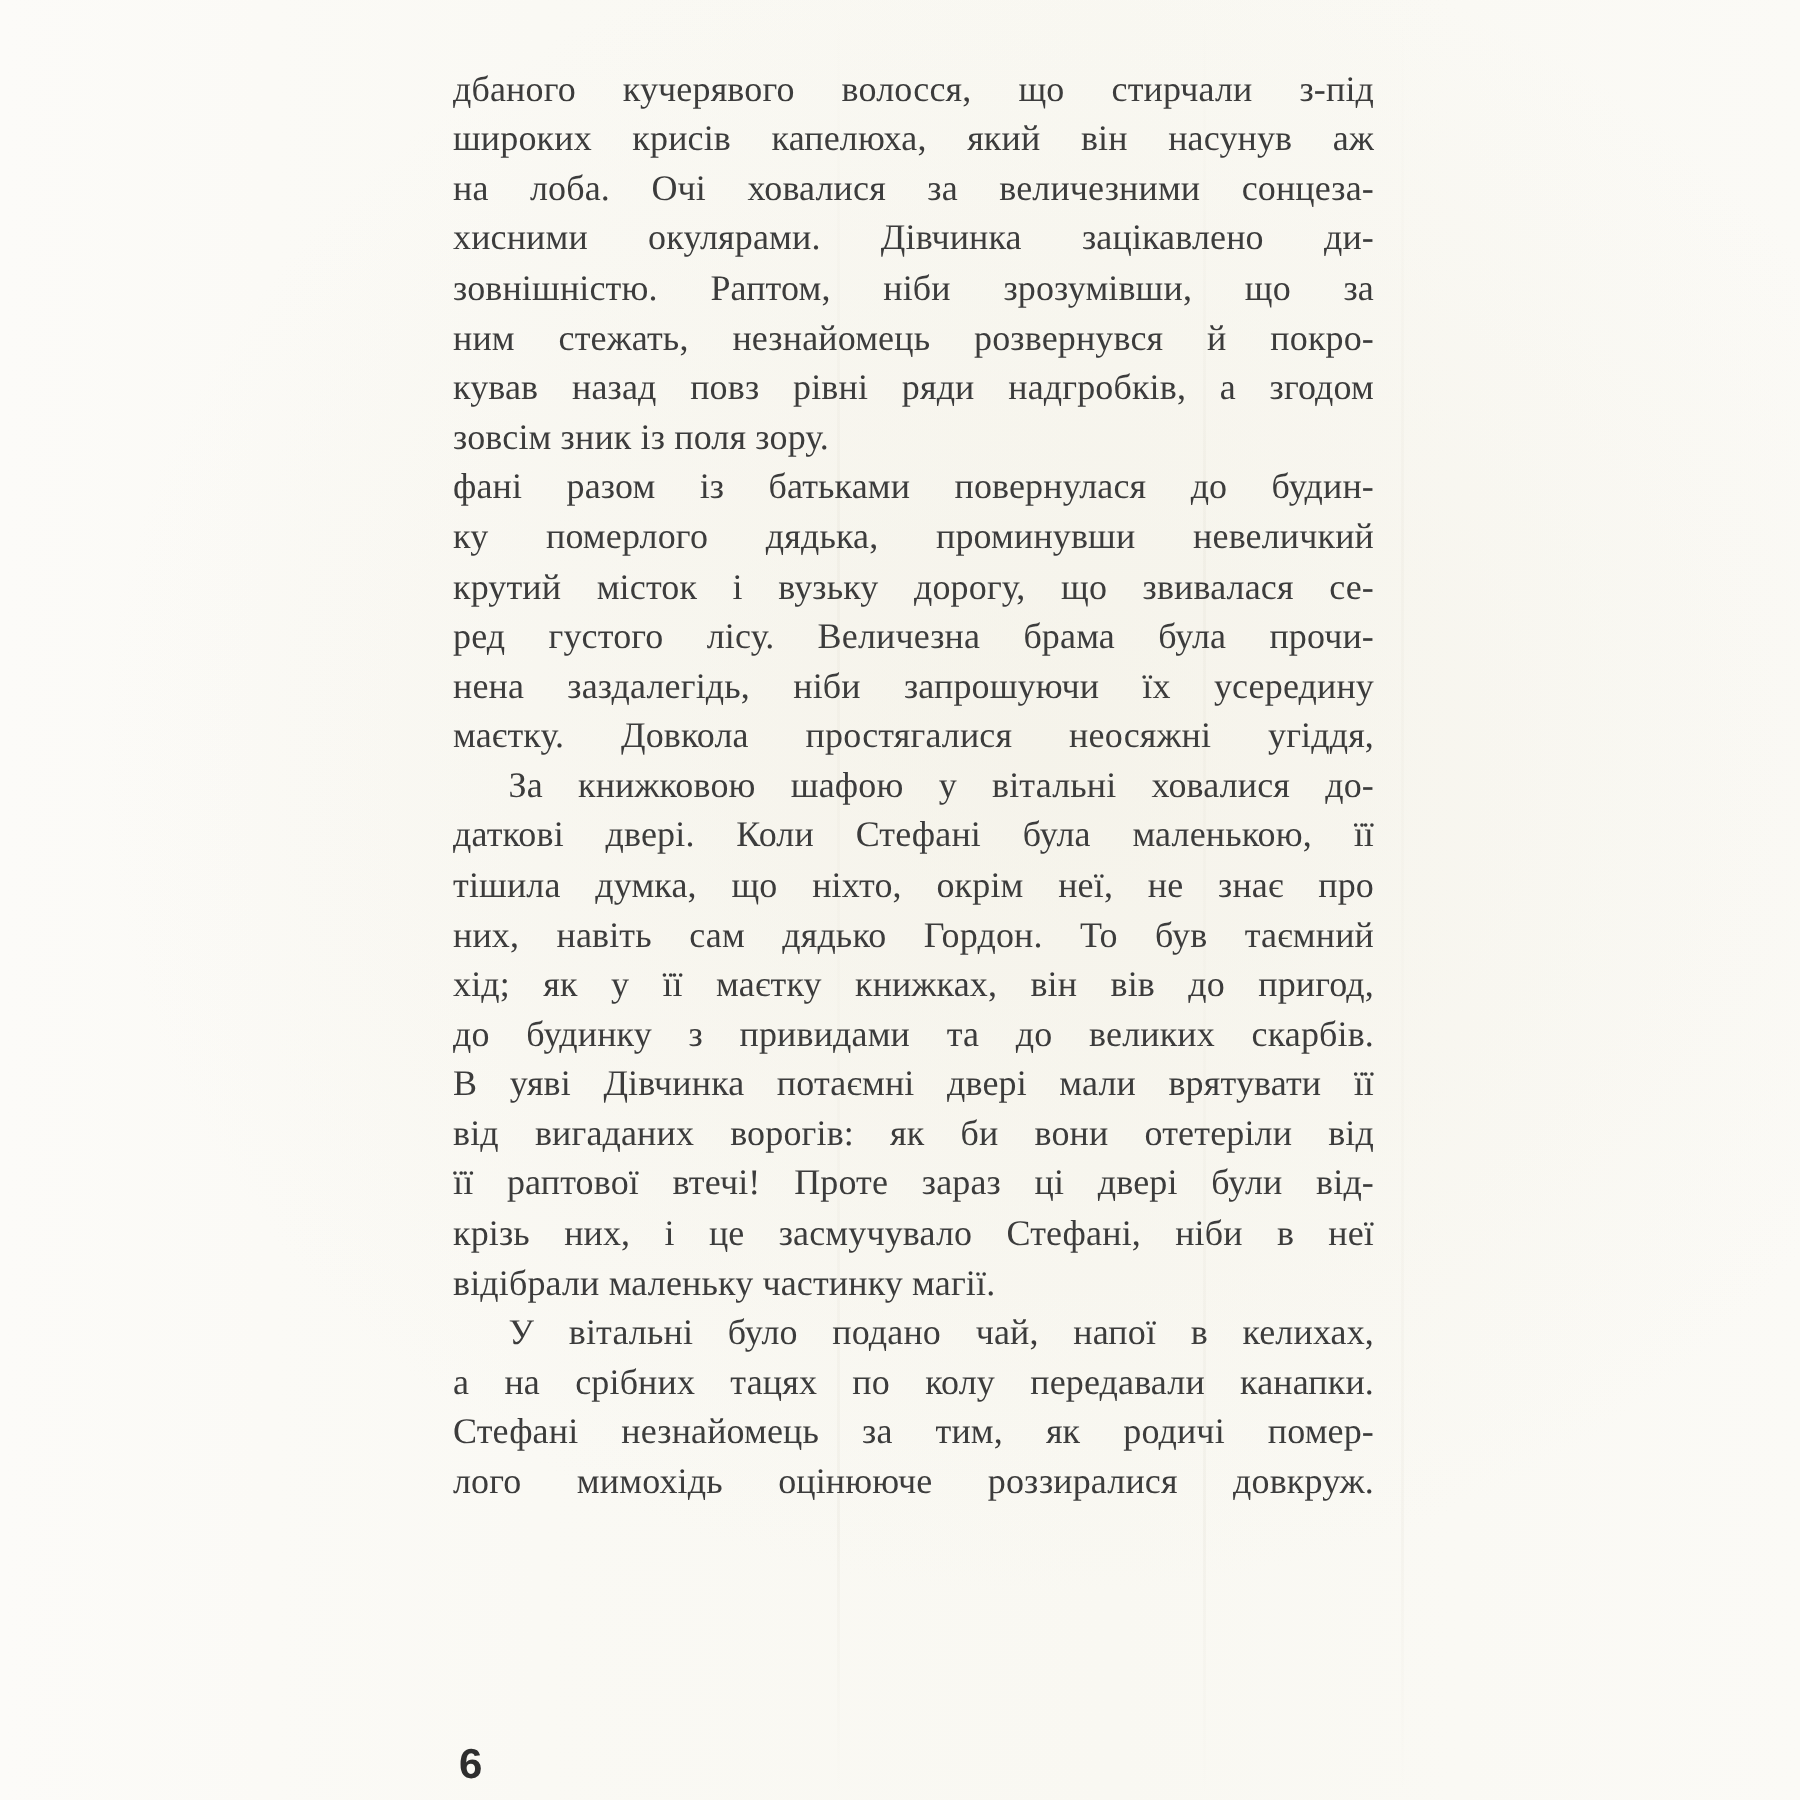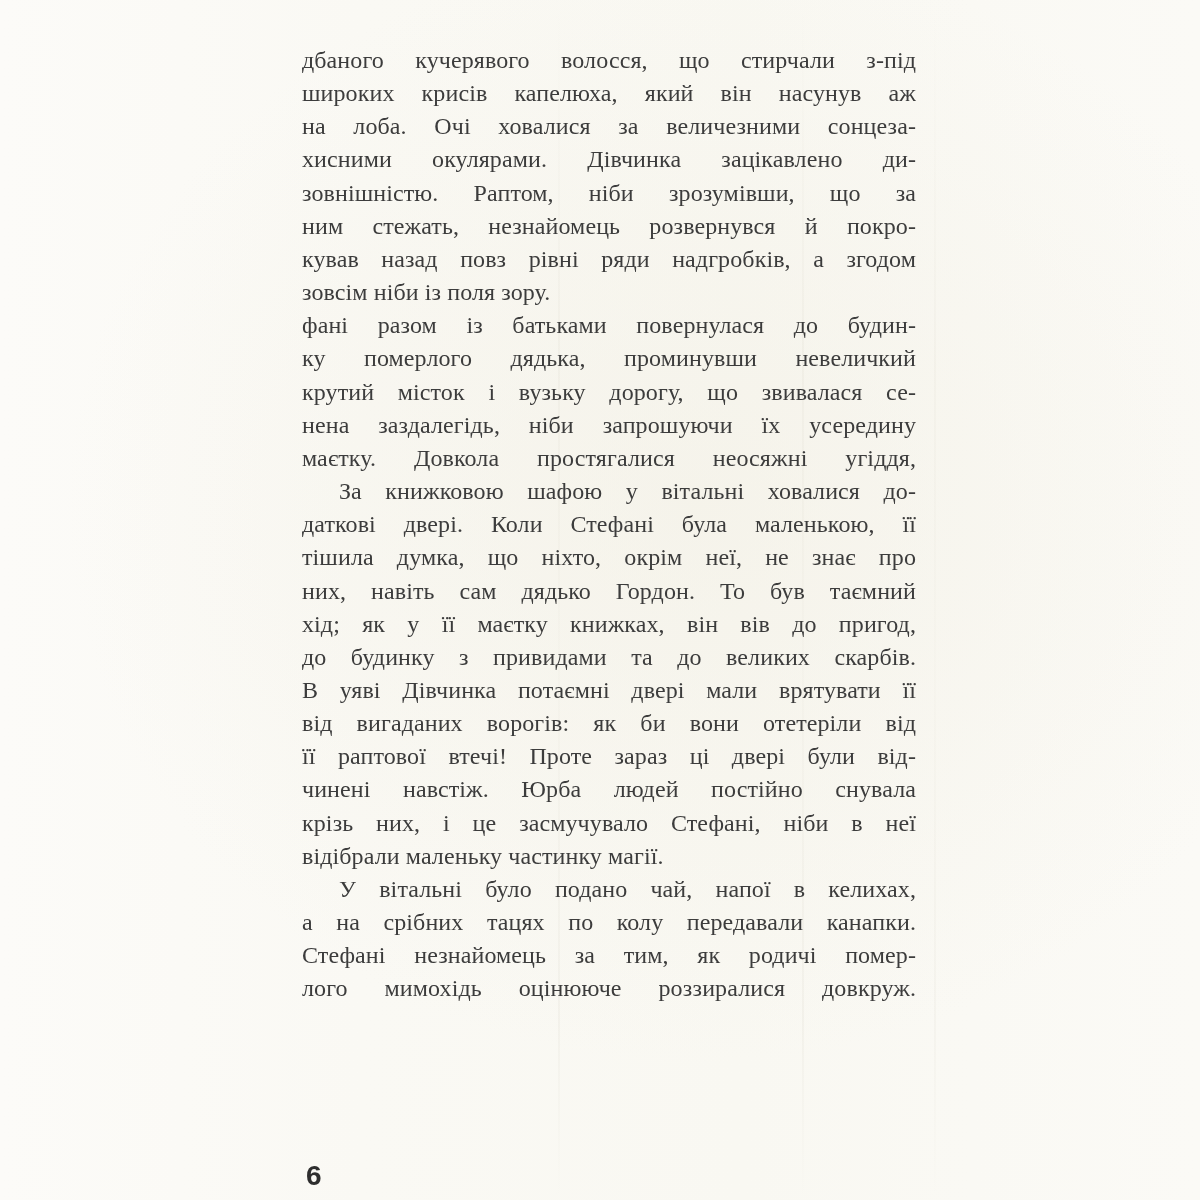--- a/index.html
+++ b/index.html
@@ -78,40 +78,40 @@
 
   <div class="text-column">
       <div class="para">
         <div class="line">дбаного кучерявого волосся, що стирчали з-під</div>
         <div class="line">широких крисів капелюха, який він насунув аж</div>
         <div class="line">на лоба. Очі ховалися за величезними сонцеза-</div>
         <div class="line">хисними окулярами. Дівчинка зацікавлено ди-</div>
         <div class="line">зовнішністю. Раптом, ніби зрозумівши, що за</div>
         <div class="line">ним стежать, незнайомець розвернувся й покро-</div>
         <div class="line">кував назад повз рівні ряди надгробків, а згодом</div>
-        <div class="line last">зовсім ніби із поля зору.</div>
+        <div class="line last">зовсім зник із поля зору.</div>
       </div>
       <div class="para">
         <div class="line">фані разом із батьками повернулася до будин-</div>
         <div class="line">ку померлого дядька, проминувши невеличкий</div>
         <div class="line">крутий місток і вузьку дорогу, що звивалася се-</div>
+        <div class="line">ред густого лісу. Величезна брама була прочи-</div>
         <div class="line">нена заздалегідь, ніби запрошуючи їх усередину</div>
         <div class="line">маєтку. Довкола простягалися неосяжні угіддя,</div>
       </div>
       <div class="para">
         <div class="line indent">За книжковою шафою у вітальні ховалися до-</div>
         <div class="line">даткові двері. Коли Стефані була маленькою, її</div>
         <div class="line">тішила думка, що ніхто, окрім неї, не знає про</div>
         <div class="line">них, навіть сам дядько Гордон. То був таємний</div>
         <div class="line">хід; як у її маєтку книжках, він вів до пригод,</div>
         <div class="line">до будинку з привидами та до великих скарбів.</div>
         <div class="line">В уяві Дівчинка потаємні двері мали врятувати її</div>
         <div class="line">від вигаданих ворогів: як би вони отетеріли від</div>
         <div class="line">її раптової втечі! Проте зараз ці двері були від-</div>
-        <div class="line">чинені навстіж. Юрба людей постійно снувала</div>
         <div class="line">крізь них, і це засмучувало Стефані, ніби в неї</div>
         <div class="line last">відібрали маленьку частинку магії.</div>
       </div>
       <div class="para">
         <div class="line indent">У вітальні було подано чай, напої в келихах,</div>
         <div class="line">а на срібних тацях по колу передавали канапки.</div>
         <div class="line">Стефані незнайомець за тим, як родичі помер-</div>
         <div class="line">лого мимохідь оцінююче роззиралися довкруж.</div>
       </div>
     </div>

